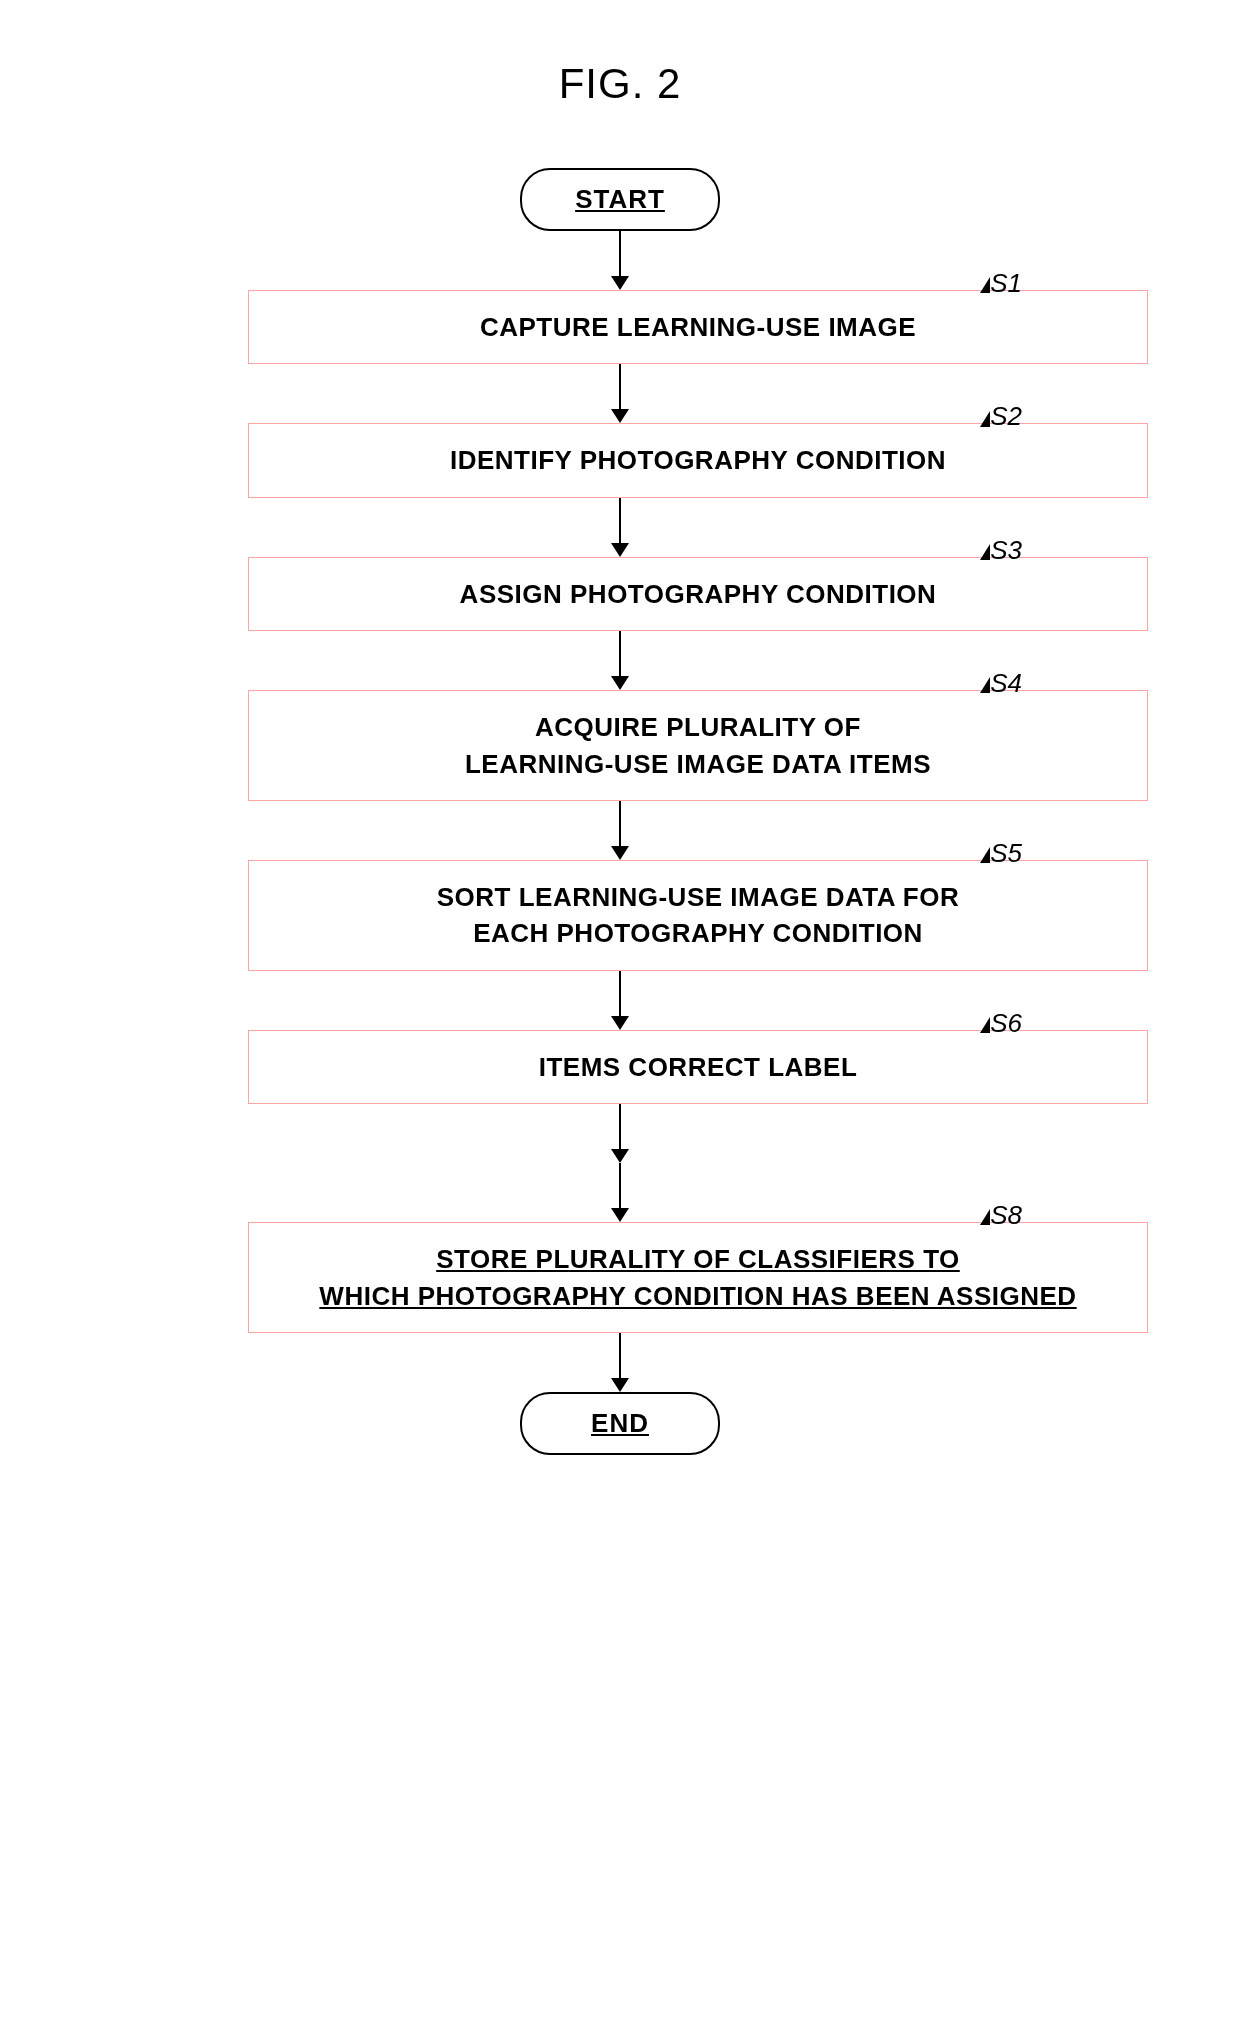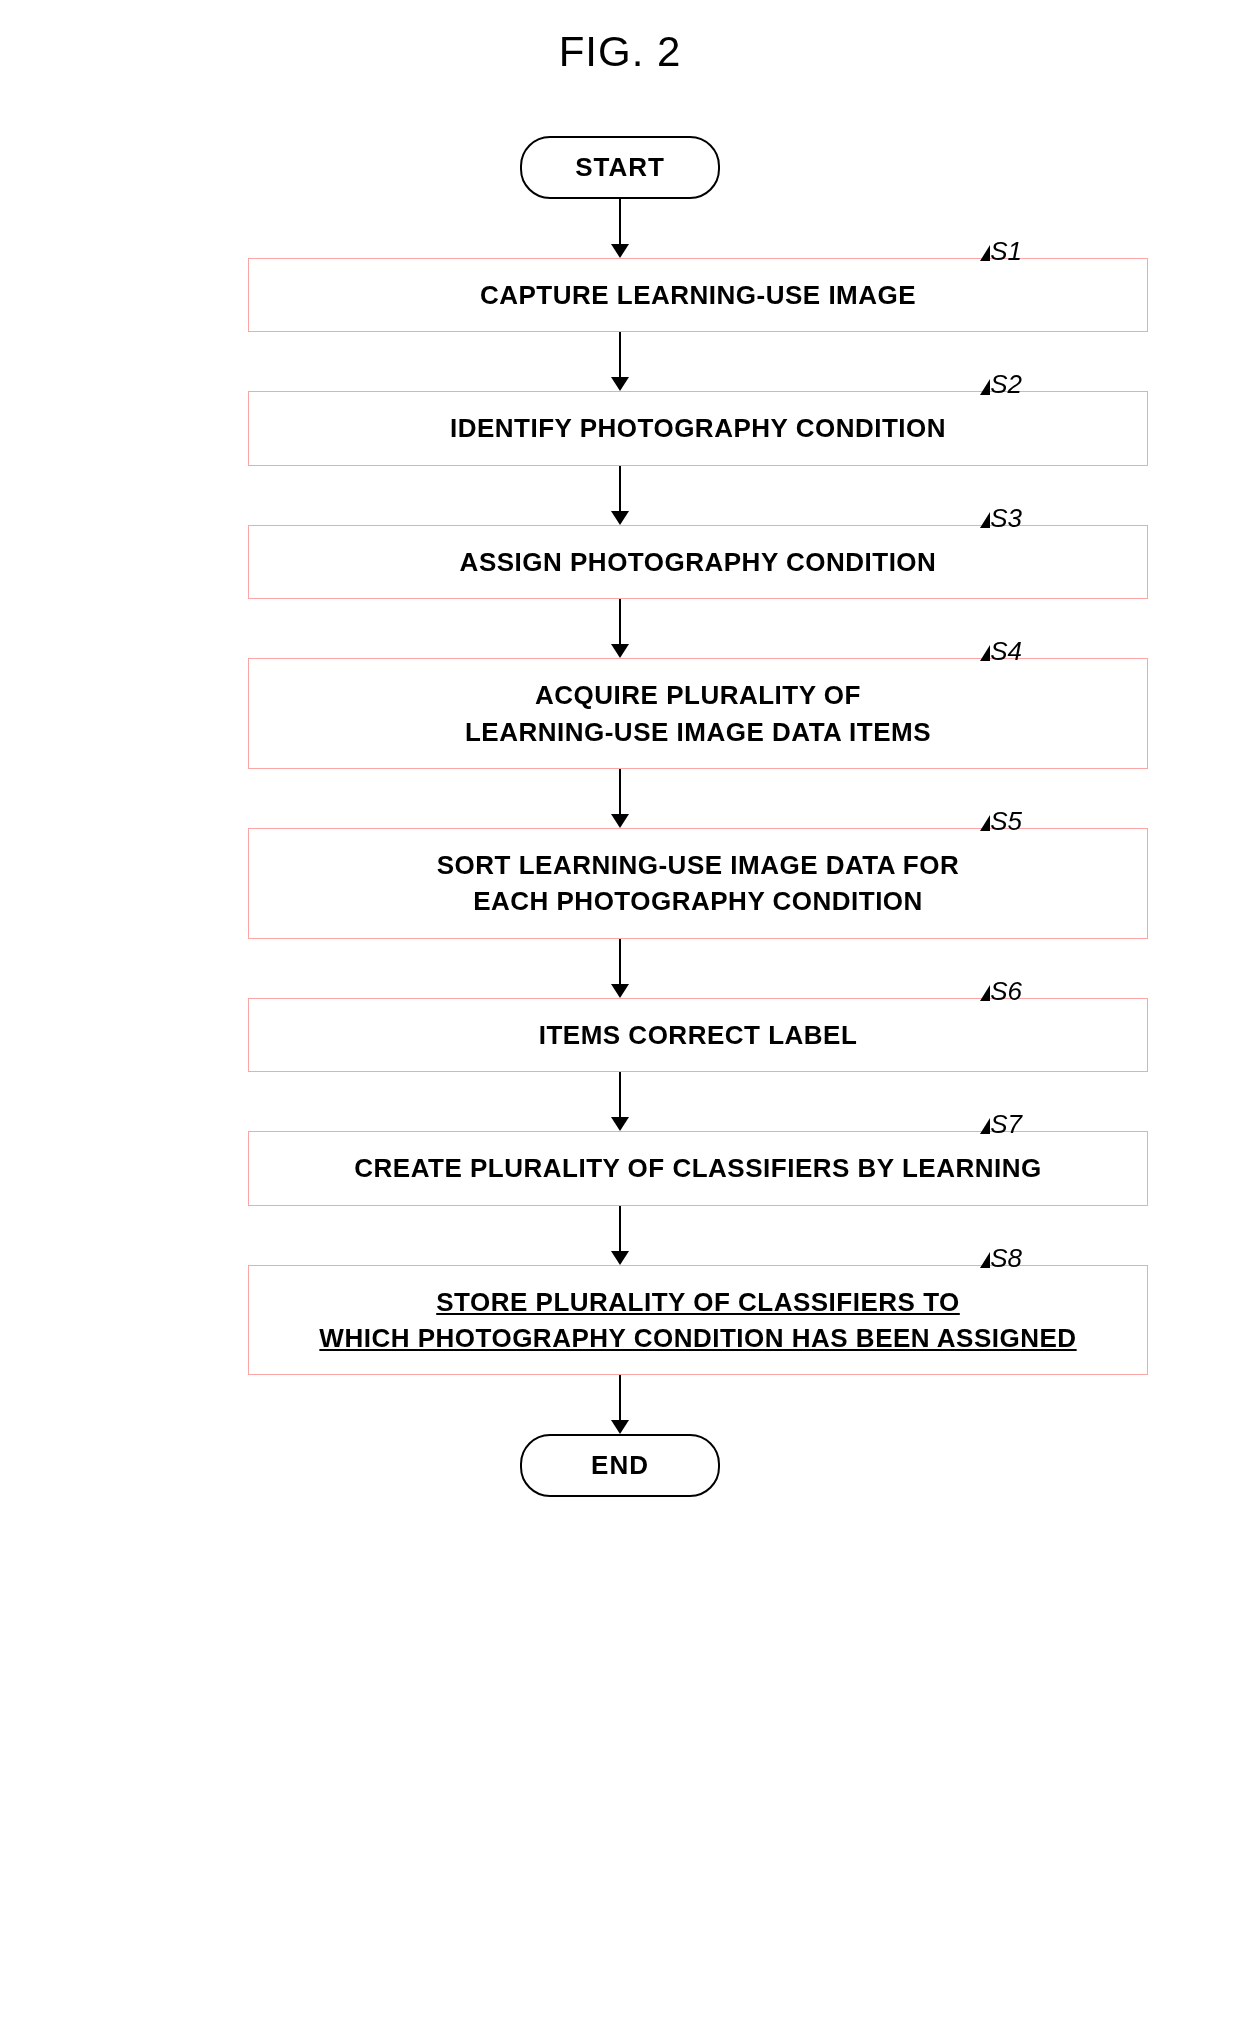--- a/index.html
+++ b/index.html
@@ -14,21 +14,21 @@
       min-height: 2044px;
       font-family: Arial, sans-serif;
       display: flex;
       flex-direction: column;
       align-items: center;
     }
 
     .page-title {
       font-size: 42px;
       font-weight: normal;
-      margin-top: 28px;
+      margin-top: 60px;
       margin-bottom: 60px;
       letter-spacing: 1px;
     }
 
     .flowchart {
       display: flex;
       flex-direction: column;
       align-items: center;
       width: 100%;
     }
@@ -36,20 +36,21 @@
     .terminal-box {
       border: 2px solid #000;
       border-radius: 30px;
       padding: 14px 50px;
       font-size: 26px;
       font-weight: bold;
       letter-spacing: 1px;
       background: #fff;
       min-width: 200px;
       text-align: center;
+      text-decoration: underline;
     }
 
     .process-box {
       border: 1px solid #fca5a5;
       padding: 18px 40px;
       font-size: 26px;
       font-weight: bold;
       letter-spacing: 0.5px;
       background: #fff;
       width: 900px;
@@ -164,24 +165,20 @@
   <div class="step-wrapper">
     <div class="step-tag"><span class="tick" style="display: inline-block; width: 0px; height: 0px; border-left: 10px solid transparent; border-bottom: 16px solid rgb(0, 0, 0); vertical-align: middle;"></span><span>S6</span></div>
     <div class="process-box">ITEMS CORRECT LABEL</div>
   </div>
 
   <div class="arrow-container">
     <div class="arrow-line"></div>
     <div class="arrow-head"></div>
   </div>
 
-  <div class="step-wrapper">
-    <div class="step-tag"><span class="tick" style="display: inline-block; width: 0px; height: 0px; border-left: 10px solid transparent; border-bottom: 16px solid rgb(0, 0, 0); vertical-align: middle;"></span><span>S7</span></div>
-    <div class="process-box">CREATE PLURALITY OF CLASSIFIERS BY LEARNING</div>
-  </div>
 
   <div class="arrow-container">
     <div class="arrow-line"></div>
     <div class="arrow-head"></div>
   </div>
 
   <div class="step-wrapper">
     <div class="step-tag"><span class="tick" style="display: inline-block; width: 0px; height: 0px; border-left: 10px solid transparent; border-bottom: 16px solid rgb(0, 0, 0); vertical-align: middle;"></span><span>S8</span></div>
     <div class="process-box" style="white-space: pre-line; text-decoration: underline;">STORE PLURALITY OF CLASSIFIERS TO
 WHICH PHOTOGRAPHY CONDITION HAS BEEN ASSIGNED</div>

